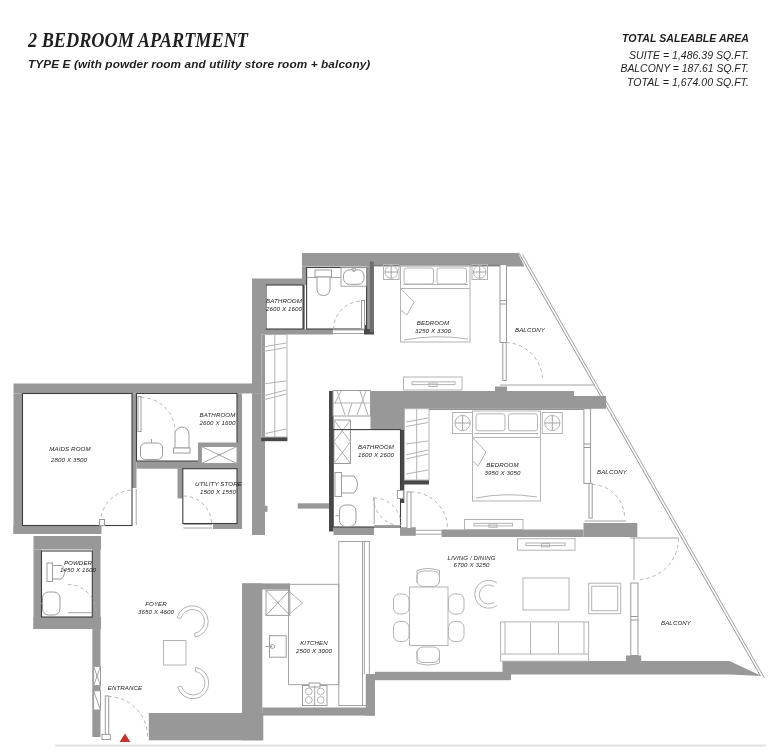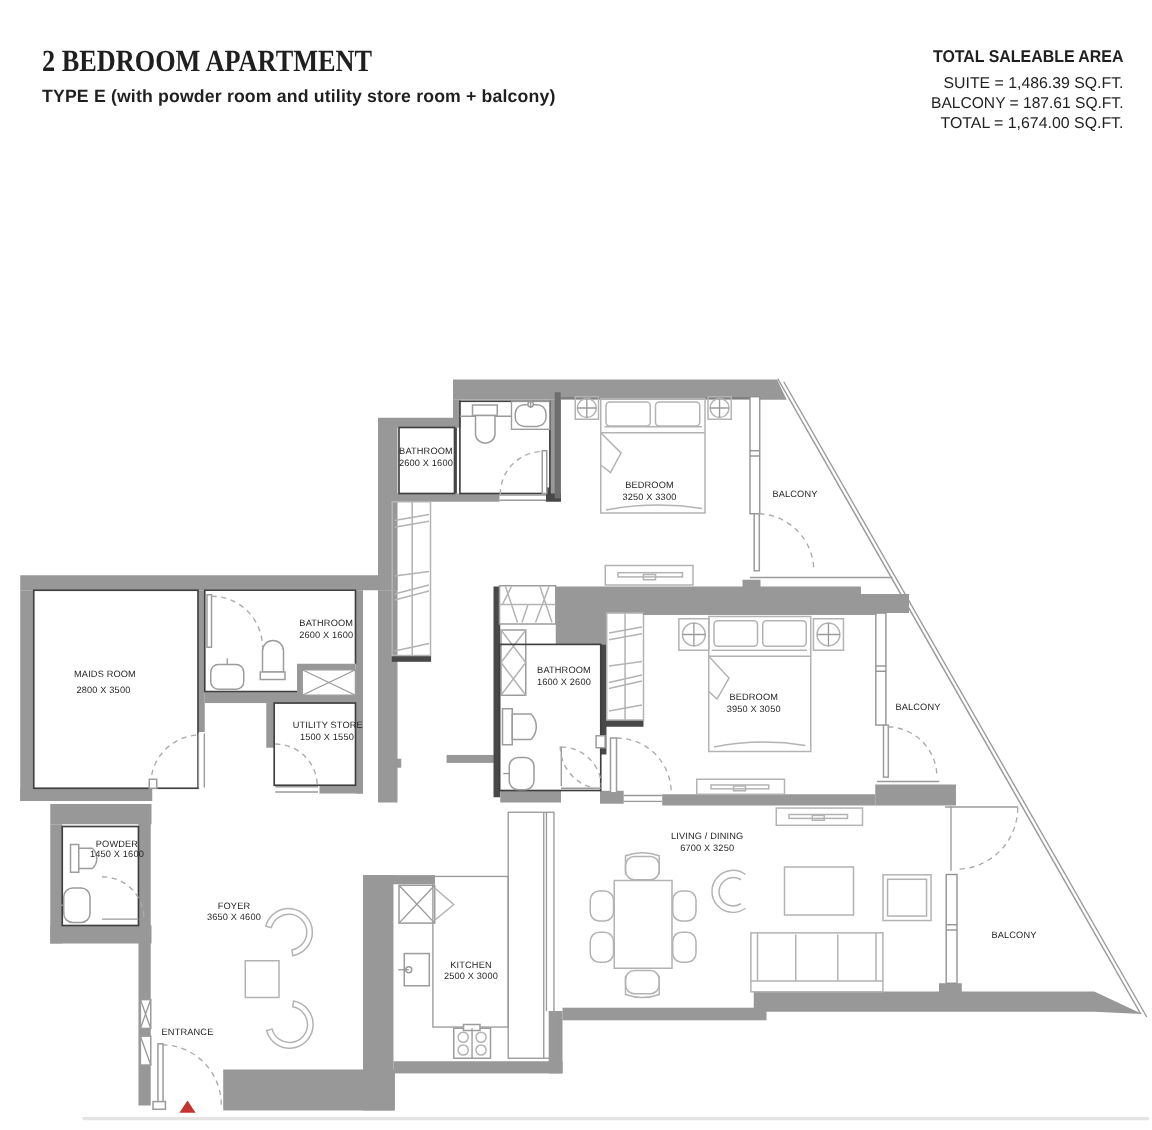--- a/index.html
+++ b/index.html
@@ -1,16 +1,16 @@
 <!DOCTYPE html>
 <html><head>
 <meta charset="utf-8">
 <style>
 html,body{margin:0;padding:0;background:#ffffff;}
-#page{width:768px;height:753px;position:relative;background:#ffffff;overflow:hidden;}
+#page{width:768px;height:753px;position:relative;background:#ffffff;overflow:hidden;font-style:italic;}
 text{font-family:"Liberation Sans",sans-serif;fill:#1f1f1f;}
 .lbl{font-size:6.15px;letter-spacing:.1px;}
 .wall{fill:#989898;}
 .dwall{fill:#484848;}
 .furn{fill:none;stroke:#b3b3b3;stroke-width:1;}
 .fix{fill:#ffffff;stroke:#9c9c9c;stroke-width:1;}
 .dash{fill:none;stroke:#ababab;stroke-width:0.9;stroke-dasharray:3.5,3;}
 .ib{fill:none;stroke:#3f3f3f;stroke-width:1.1;}
 .win{fill:#ffffff;stroke:#8f8f8f;stroke-width:0.9;}
 .thin{fill:none;stroke:#9a9a9a;stroke-width:0.9;}

